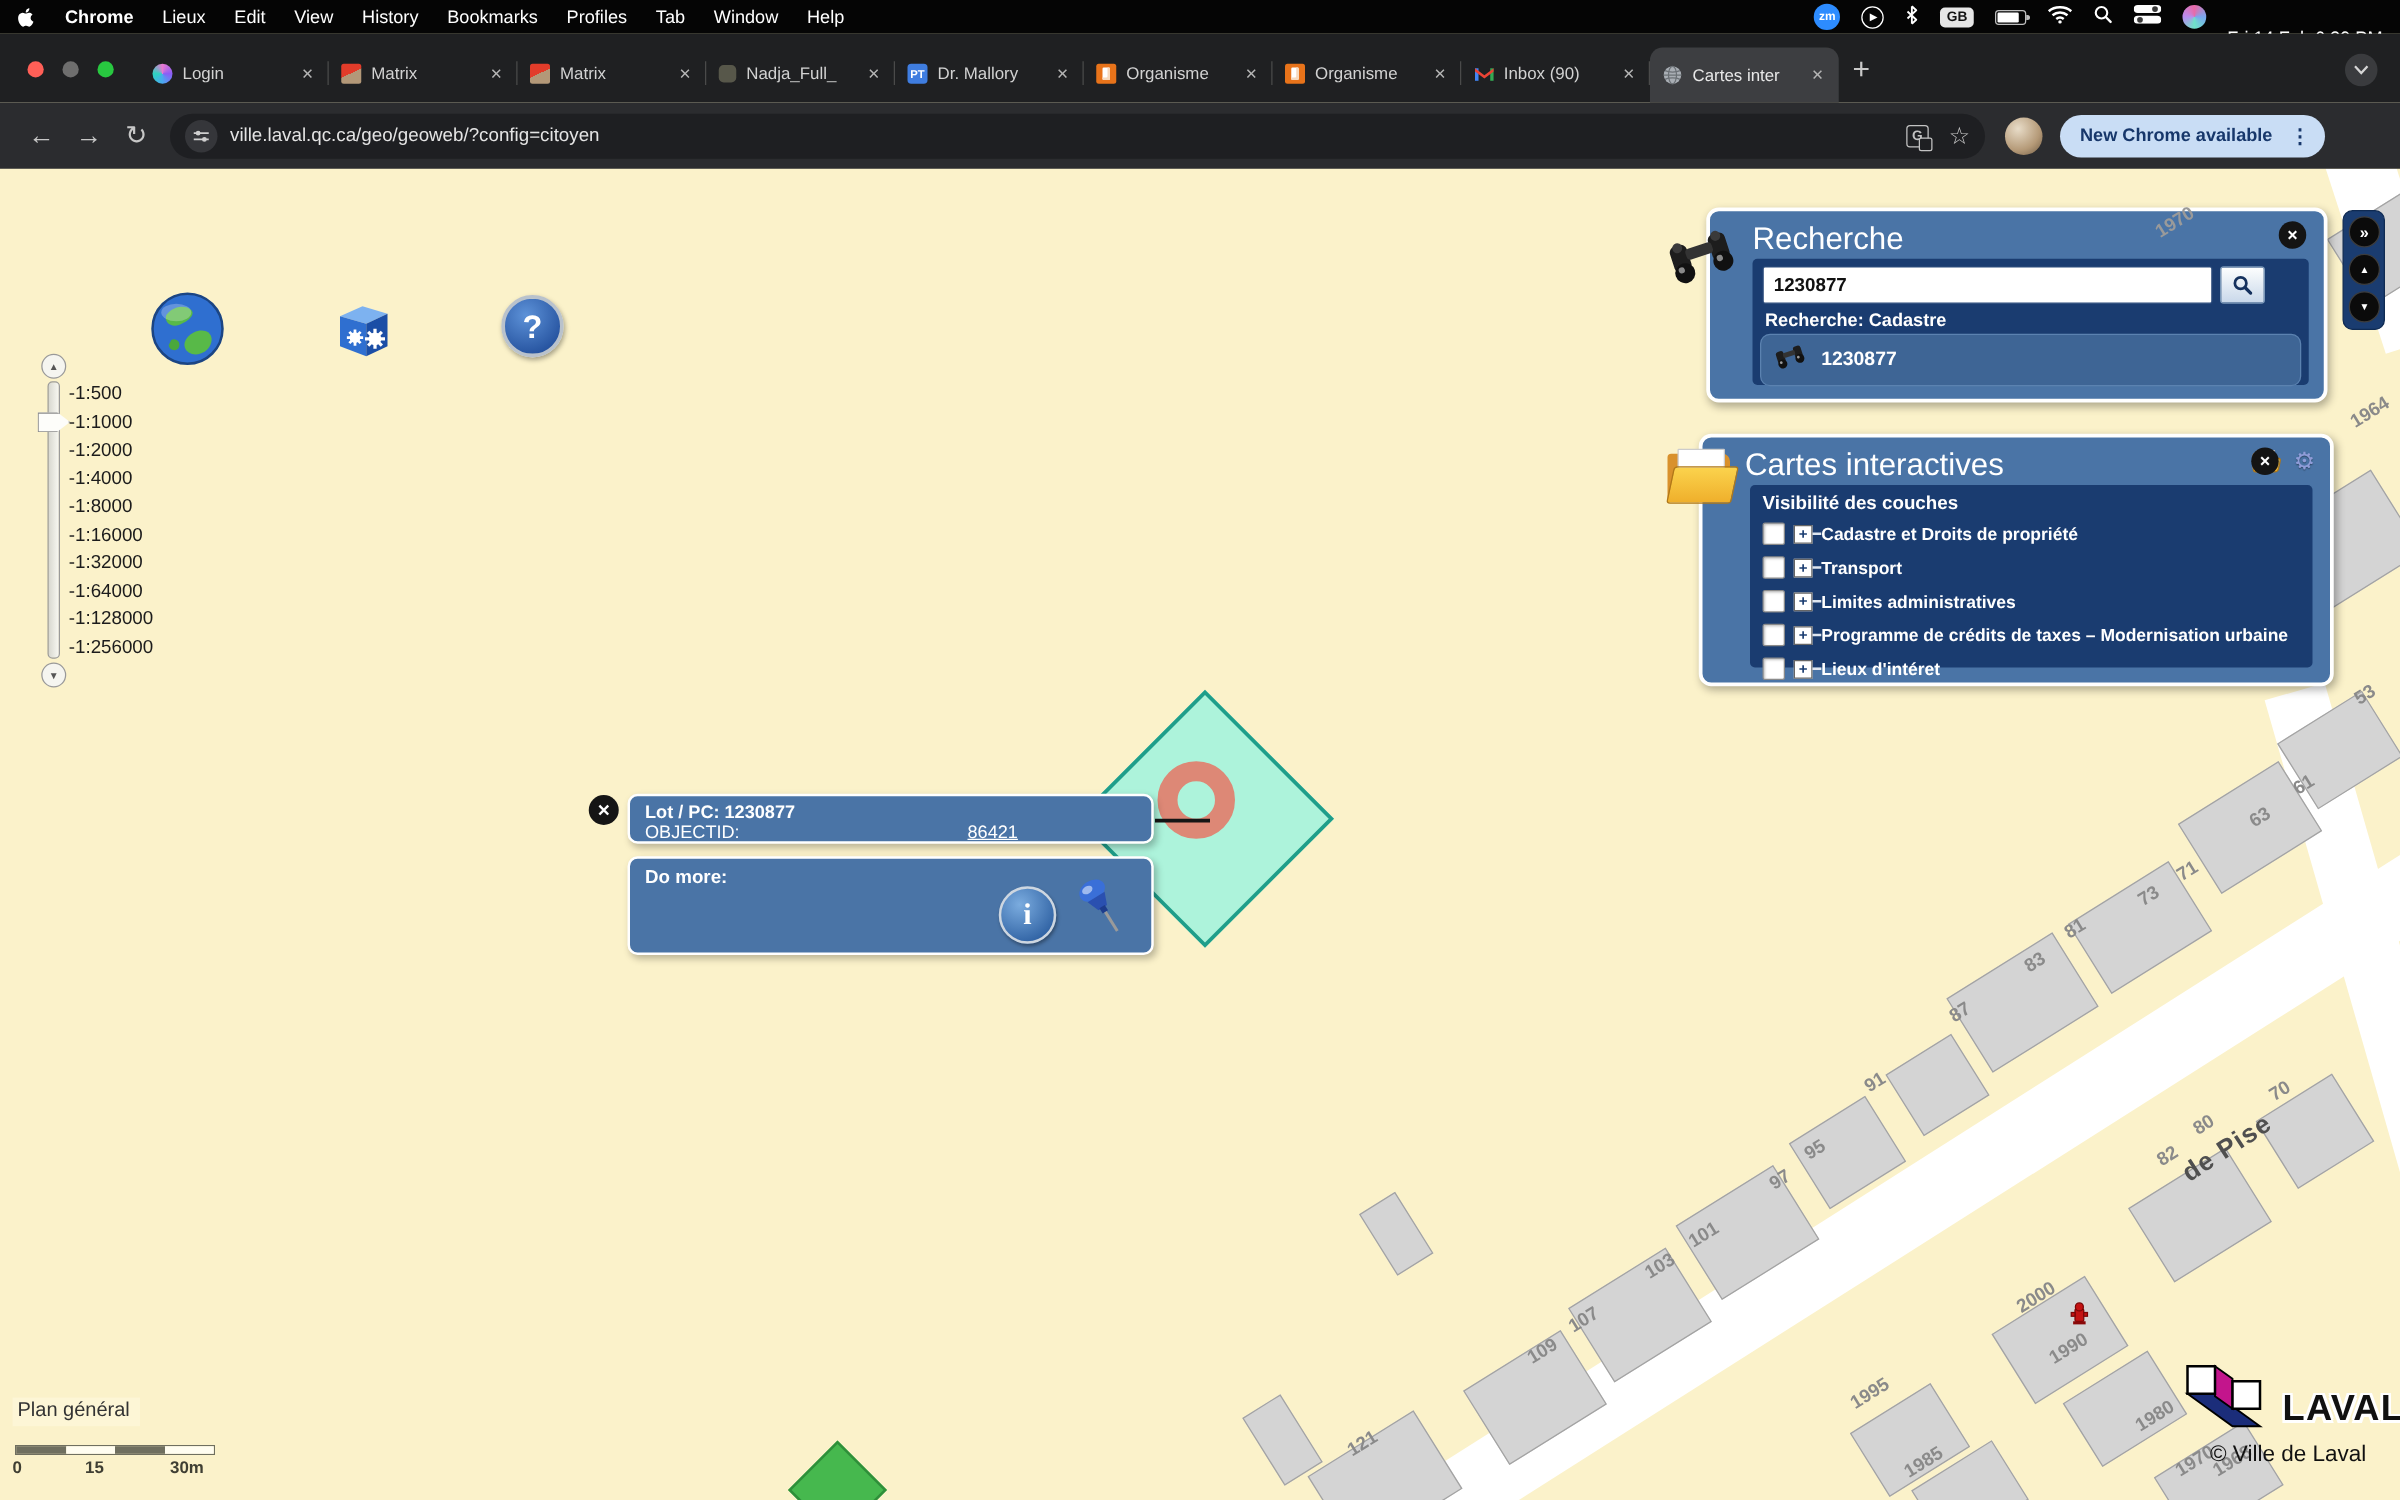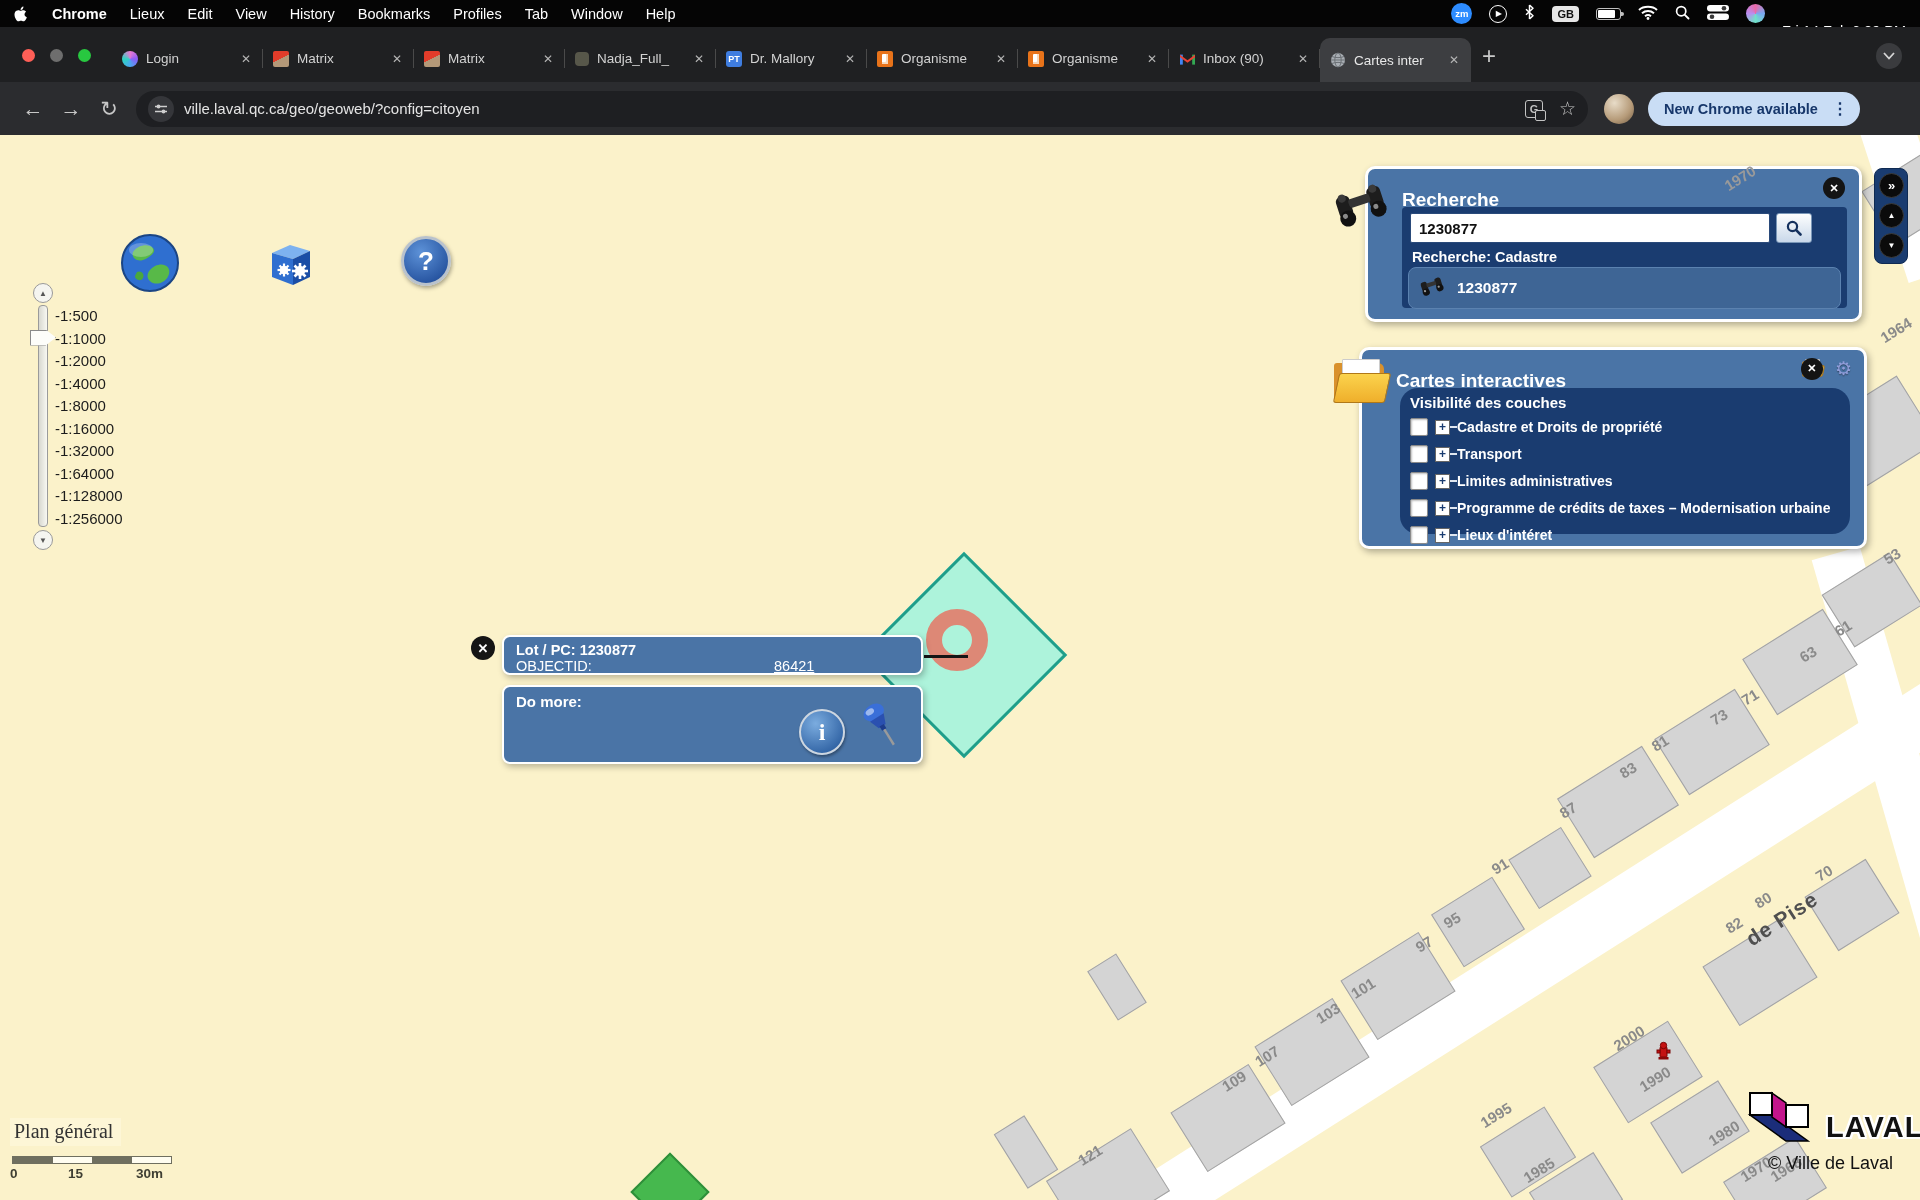--- a/index.html
+++ b/index.html
@@ -165,21 +165,21 @@
   #zthumb { position:absolute; left:30px; width:26px; height:16px; background:#fdfdfa;
     border:1px solid #8a8a8a;
     clip-path:polygon(0 0, 60% 0, 100% 50%, 60% 100%, 0 100%); }
   .zscale { position:absolute; left:55px; font-size:15px; color:#1c1c1c;
     white-space:nowrap; transform:translateY(-50%); }
 
   
   .blue-panel { position:absolute; background:#4a74a6; border:3px solid #fff;
     border-radius:10px; box-shadow:2px 3px 7px rgba(0,0,0,.3); z-index:12; color:#fff; }
   #search-panel { left:1365px; top:31px; width:497px; height:156px; }
-  .panel-title { position:absolute; left:34px; top:20px; font-size:19px; font-weight:bold; }
+  .panel-title { position:absolute; left:34px; top:8px; font-size:25px; font-weight:normal; }
   .panel-close { position:absolute; width:22px; height:22px; border-radius:50%;
     background:#141414; color:#fff; font-size:11px; font-weight:bold; display:flex;
     align-items:center; justify-content:center; }
   #search-close { right:14px; top:8px; }
   .navy { position:absolute; background:#1A3C70; border-radius:4px; }
   #search-inner { left:34px; top:38px; right:12px; bottom:11px; }
   #search-input { position:absolute; left:8px; top:6px; width:360px; height:30px;
     border:1px solid #2a4a7a; border-radius:2px; font-size:15px; font-weight:bold;
     padding:0 8px; color:#111; background:#fff;
     font-family:"Liberation Sans", sans-serif; }
@@ -197,21 +197,21 @@
     background:#0b0b0b; border:1.5px solid #3c3c3c; color:#fff; display:flex;
     align-items:center; justify-content:center; }
   #sb1 { top:4px; font-size:13px; font-weight:bold; }
   #sb2 { top:34px; font-size:8px; } #sb3 { top:64px; font-size:8px; }
 
   
   #layers-panel { left:1359px; top:212px; width:508px; height:202px; }
   #layers-icons { position:absolute; right:12px; top:7px; display:flex; gap:10px;
     align-items:center; }
   #gear-small { color:#8f9cd8; font-size:19px; text-shadow:0 1px 1px rgba(0,0,0,.4); }
-  #layers-inner { left:38px; top:38px; right:14px; bottom:12px;border-radius:18px; }
+  #layers-inner { left:38px; top:38px; right:14px; bottom:12px; }
   #layers-header { position:absolute; left:10px; top:6px; font-size:15px; font-weight:bold; }
   #layer-rows { position:absolute; left:10px; top:30px; right:8px; }
   .layer-row { display:flex; align-items:center; height:18px; margin-bottom:9px; gap:0; }
   .layer-cb { width:18px; height:18px; background:#fff; border:1px solid #8a8a8a;
     border-radius:2px; appearance:none; box-shadow:inset 1px 1px 2px rgba(0,0,0,.25); }
   .plusbox { width:15px; height:15px; background:#fff; border:1px solid #666;
     color:#1A3C70; font-size:12px; font-weight:bold; display:flex; align-items:center;
     justify-content:center; margin-left:7px; line-height:0; }
   .dashline { width:7px; height:2px; background:#dfe6f0; }
   .layer-lbl { font-size:14px; font-weight:bold; white-space:nowrap; }
@@ -226,22 +226,22 @@
     z-index:13; }
   #folder-big .back { left:4px; top:6px; width:50px; height:38px; }
   #folder-big .page { left:12px; top:2px; width:38px; height:30px; }
   #folder-big .front { left:6px; top:16px; width:52px; height:30px; }
   #folder-small { width:24px; height:19px; }
   #folder-small .back { left:1px; top:2px; width:20px; height:15px; }
   #folder-small .page { left:4px; top:0; width:15px; height:11px; }
   #folder-small .front { left:2px; top:6px; width:21px; height:12px; }
 
   
-  #plan-label { position:absolute; left:10px; top:983px; font-size:20px; color:#333;
-    background:rgba(253,247,216,.85); padding:2px 8px 3px 4px; z-index:6;font-family:Liberation Serif, serif; }
+  #plan-label { position:absolute; left:10px; top:983px; font-size:16px; color:#333;
+    background:rgba(253,247,216,.85); padding:2px 8px 3px 4px; z-index:6; }
   #scalebar { position:absolute; left:12px; top:1021px; width:160px; height:8px;
     border:1px solid #6f6f5f; display:flex; z-index:6; }
   #scalebar span { flex:1; }
   #scalebar span:nth-child(odd) { background:#6f6f5f; }
   #scalebar span:nth-child(even) { background:#FFFDF0; }
   #scale-ticks { position:absolute; left:8px; top:1031px; width:180px; height:16px;
     font-size:13.5px; font-weight:bold; color:#3f3f33; z-index:6; }
   #scale-ticks .t0 { position:absolute; left:2px; }
   #scale-ticks .t1 { position:absolute; left:60px; }
   #scale-ticks .t2 { position:absolute; left:128px; }

